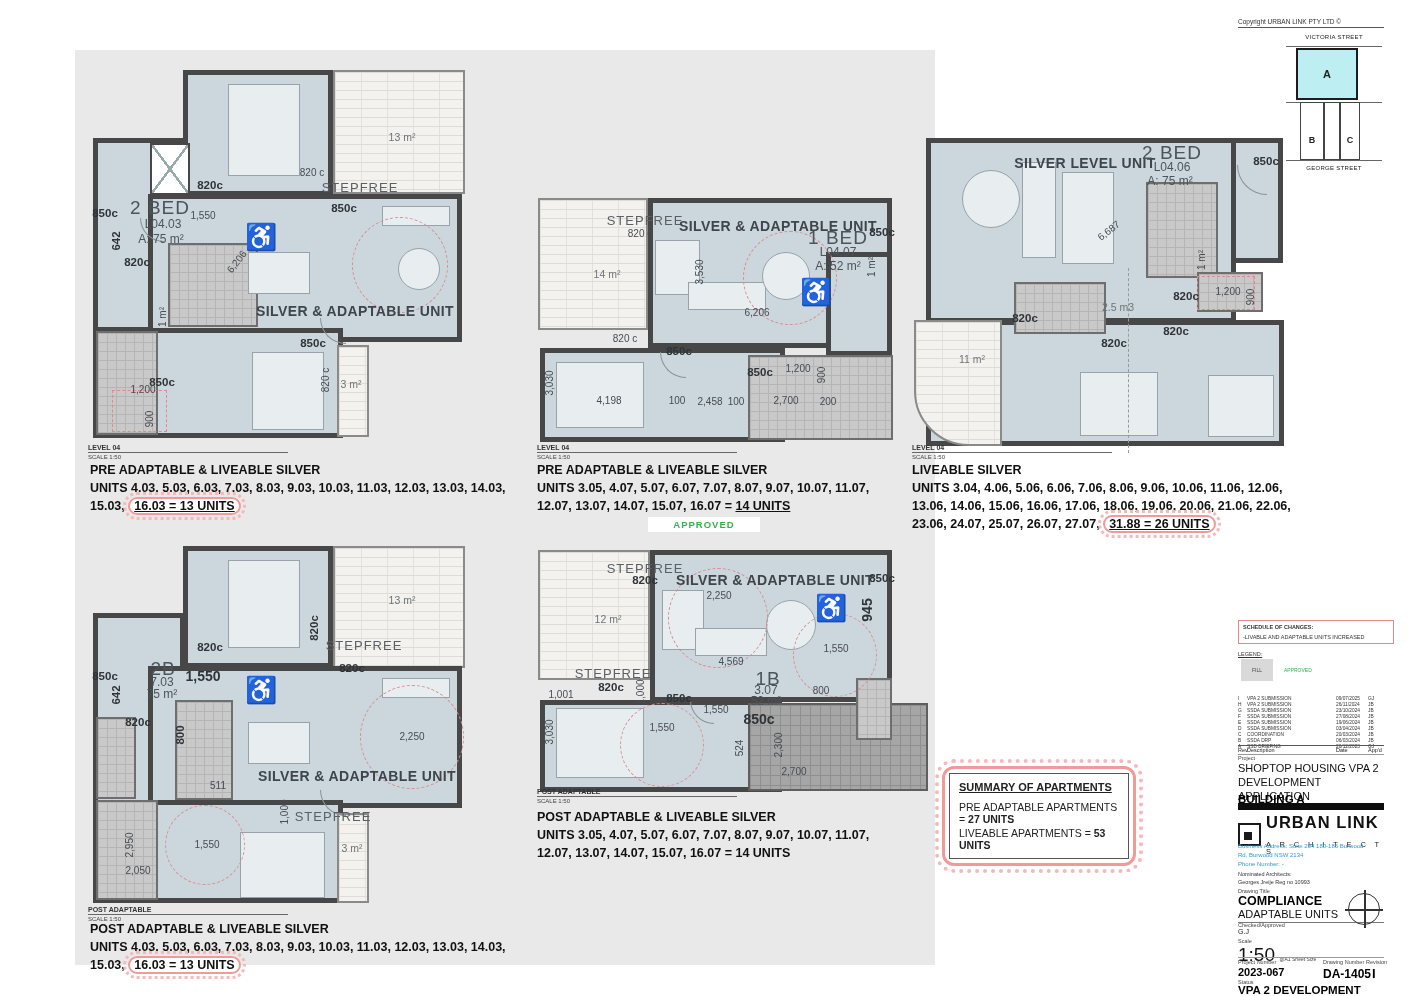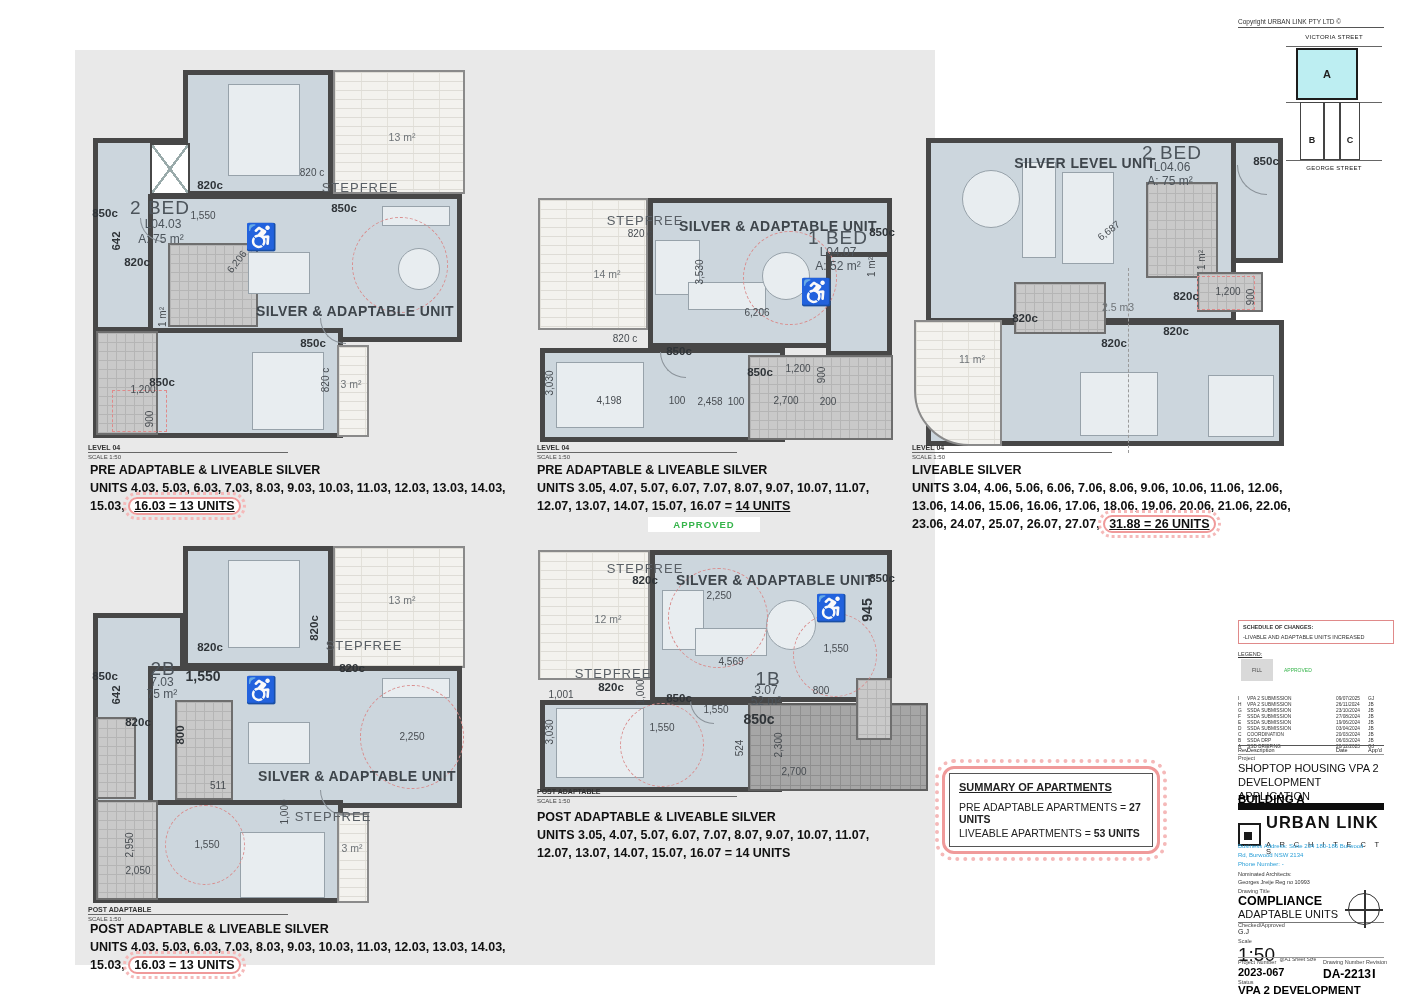--- a/index.html
+++ b/index.html
@@ -49,21 +49,21 @@
   .cap-h{font-size:12.5px;font-weight:bold;margin-bottom:2px;}
   .cap-b{font-size:12.5px;font-weight:bold;line-height:1.45;}
   .hl{white-space:nowrap;}
   .hl.ul{text-decoration:underline;}
   .hl.cloud{border:2px solid #f09a9a;outline:3px dotted #f5b9b9;outline-offset:2px;border-radius:10px;
             padding:0 4px;background:#fff;}
   
   .stamp{position:absolute;background:#fff;color:#35b44a;font-size:9.5px;font-weight:bold;
          letter-spacing:1px;text-align:center;line-height:15px;}
   
-  #summary{position:absolute;left:942px;top:766px;width:218px;background:#fff;border:3px solid #f09a9a;
+  #summary{position:absolute;left:942px;top:766px;width:194px;background:#fff;border:3px solid #f09a9a;
            outline:4px dotted #f5b9b9;outline-offset:3px;border-radius:12px;padding:4px;box-sizing:border-box;}
   #summary .inner{border:1.5px solid #555;padding:7px 9px;}
   #summary .s-title{font-size:11px;font-weight:bold;text-decoration:underline;margin-bottom:8px;}
   #summary .s-line{font-size:10.5px;margin-top:2px;}
   #summary .s-line b{font-weight:bold;}
   
   #keymap{position:absolute;left:1286px;top:30px;width:96px;height:145px;font-size:6px;color:#222;}
   .street{position:absolute;width:100%;text-align:center;font-size:6px;letter-spacing:.3px;}
   #lotA{position:absolute;left:10px;top:18px;width:62px;height:52px;background:#bdeef2;border:2.5px solid #1c1c1c;
         box-sizing:border-box;display:flex;align-items:center;justify-content:center;font-size:11px;font-weight:bold;}
@@ -474,19 +474,19 @@
   <div class="compass" style="left:1348px;top:893px"></div>
   <div class="tb-abs slab" style="top:938px">Scale</div>
   <div class="tb-abs" style="top:944px">
     <span class="scaleval">1:50</span>
     <span class="scalenote">@A1 Sheet Size</span>
   </div>
   <div class="tb-abs tbrule" style="top:957px"></div>
   <div class="tb-abs slab" style="top:959px">Project Number</div>
   <div class="tb-abs numval" style="top:966px">2023-067</div>
   <div class="abs slab" style="left:1323px;top:959px">Drawing Number</div>
-  <div class="abs numval" style="left:1323px;top:967px;font-size:12px">DA-2213</div>
+  <div class="abs numval" style="left:1323px;top:967px;font-size:12px">DA-1405</div>
   <div class="abs slab" style="left:1366px;top:959px">Revision</div>
   <div class="abs revval" style="left:1372px;top:966px">I</div>
   <div class="tb-abs slab" style="top:979px">Status</div>
   <div class="tb-abs statusval" style="top:984px;width:160px">VPA 2 DEVELOPMENT APPLICATION</div>
 
 </div>
 
 </body></html>

